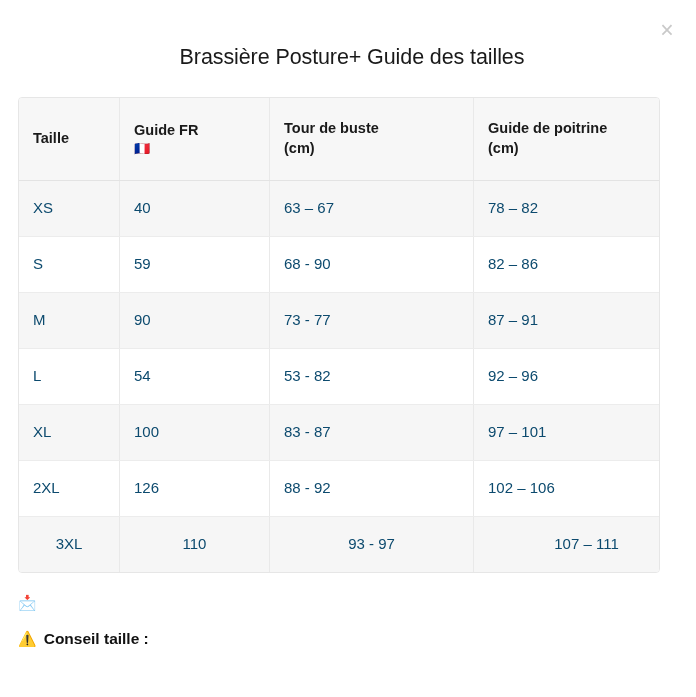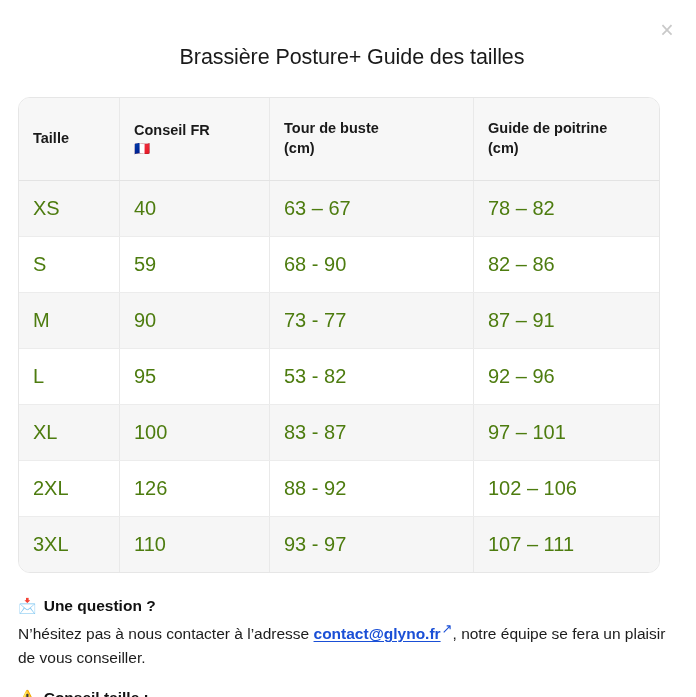--- a/index.html
+++ b/index.html
@@ -53,21 +53,21 @@
     font-weight: 400;
     letter-spacing: -0.1px;
     color: #1a1a1a;
     line-height: 1.2;
   }
 
   
   .table-wrap {
     margin: 26px 36px 0 18px;
     border: 1px solid #e6e6e6;
-    border-radius: 12px;
+    border-radius: 4px;
     overflow: hidden;
   }
   table.size-table {
     width: 100%;
     border-collapse: collapse;
     table-layout: fixed;
     font-size: 14.5px;
   }
   table.size-table th,
   table.size-table td {
@@ -94,24 +94,25 @@
     border-bottom: 1px solid #e3e3e3;
   }
   table.size-table tbody tr.row-odd td {
     background: #f6f6f6;
   }
   table.size-table tbody tr.row-even td {
     background: #ffffff;
   }
   table.size-table tbody tr:last-child td {
     border-bottom: none;
+    text-align: center;
   }
   table.size-table tbody td {
-    color: #4d7c0f;
-    font-size: 20px;
+    color: #0c4a6e;
+    font-size: 15px;
     height: 29px;
   }
 
   .col-1 { width: 72px; }
   .col-2 { width: 121px; }
   .col-3 { width: 175px; }
   .col-4 { width: 197px; }
 
   .flag-icon {
     display: block;
@@ -177,21 +178,21 @@
   <h1 class="modal-title">Brassière Posture+ Guide des tailles</h1>
 
   <div class="table-wrap">
     <table class="size-table">
       <thead>
         <tr>
           <th class="col-1">
             <span class="hdr-line">Taille</span>
           </th>
           <th class="col-2">
-            <span class="hdr-line">Conseil FR</span>
+            <span class="hdr-line">Guide FR</span>
             <span class="flag-icon">🇫🇷</span>
           </th>
           <th class="col-3">
             <span class="hdr-line">Tour de buste</span>
             <span class="hdr-line">(cm)</span>
           </th>
           <th class="col-4">
             <span class="hdr-line">Guide de poitrine</span>
             <span class="hdr-line">(cm)</span>
           </th>
@@ -212,21 +213,21 @@
             <td class="col-4">82 – 86</td>
           </tr>
           <tr class="row-odd">
             <td class="col-1">M</td>
             <td class="col-2">90</td>
             <td class="col-3">73 - 77</td>
             <td class="col-4">87 – 91</td>
           </tr>
           <tr class="row-even">
             <td class="col-1">L</td>
-            <td class="col-2">95</td>
+            <td class="col-2">54</td>
             <td class="col-3">53 - 82</td>
             <td class="col-4">92 – 96</td>
           </tr>
           <tr class="row-odd">
             <td class="col-1">XL</td>
             <td class="col-2">100</td>
             <td class="col-3">83 - 87</td>
             <td class="col-4">97 – 101</td>
           </tr>
           <tr class="row-even">
@@ -243,23 +244,21 @@
           </tr>
         </tbody>
     </table>
   </div>
 
   <div class="notes">
 
     <div class="note-block">
       <div class="note-heading">
         <span class="note-emoji">📩</span>
-        <span>Une question ?</span>
       </div>
-      <p class="note-body"><span>N’hésitez pas à nous contacter à l’adresse </span><a class="email-link" href="#">contact@glyno.fr</a><span class="ext-arrow">↗</span><span>, notre équipe se fera un plaisir de vous conseiller.</span></p>
     </div>
 
     <div class="note-block">
       <div class="note-heading">
         <span class="note-emoji">⚠️</span>
         <span>Conseil taille :</span>
       </div>
 
     </div>
 

